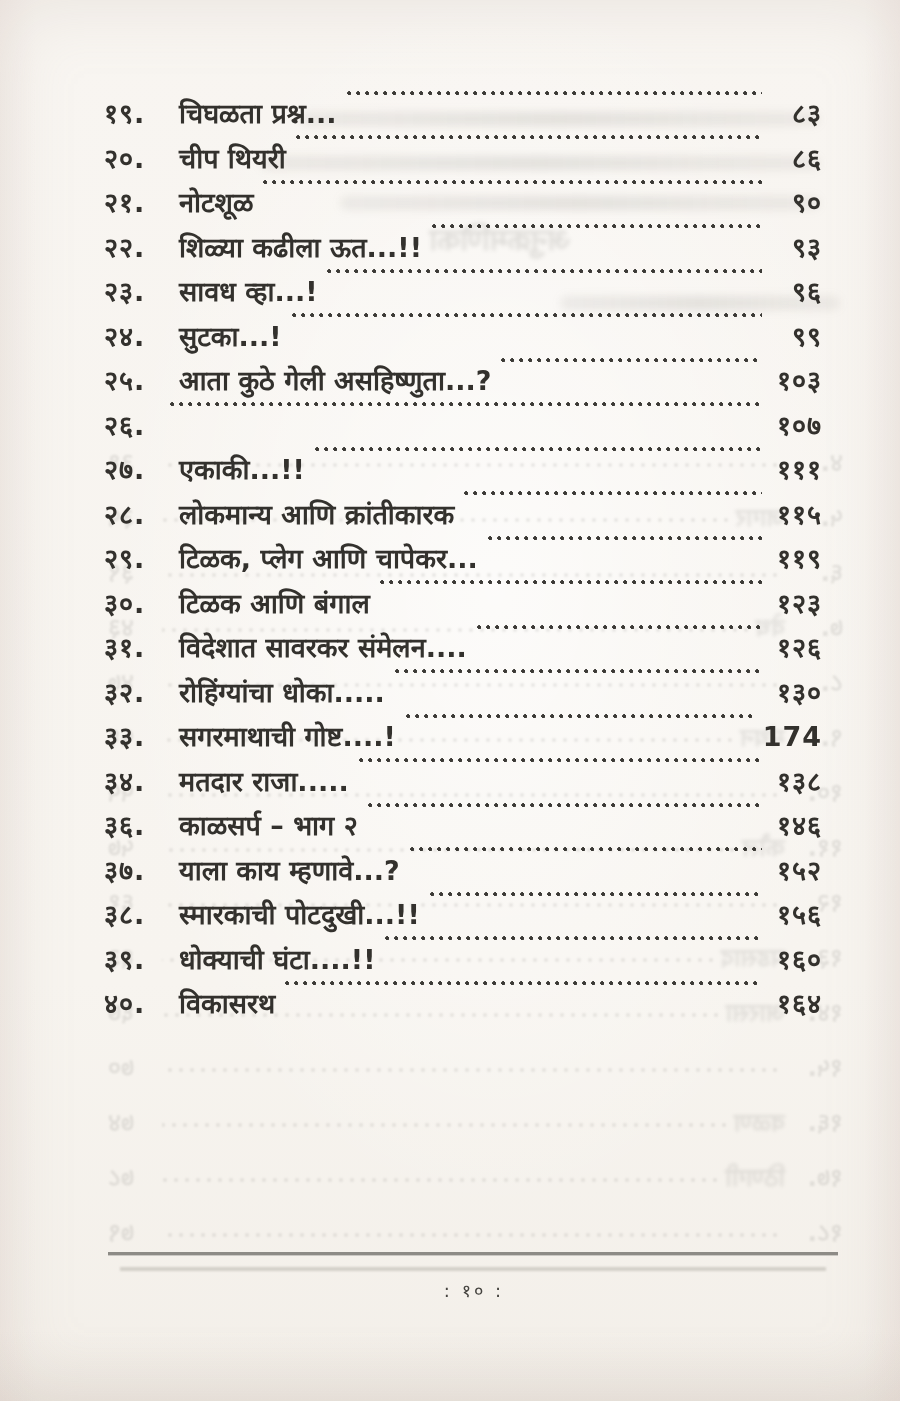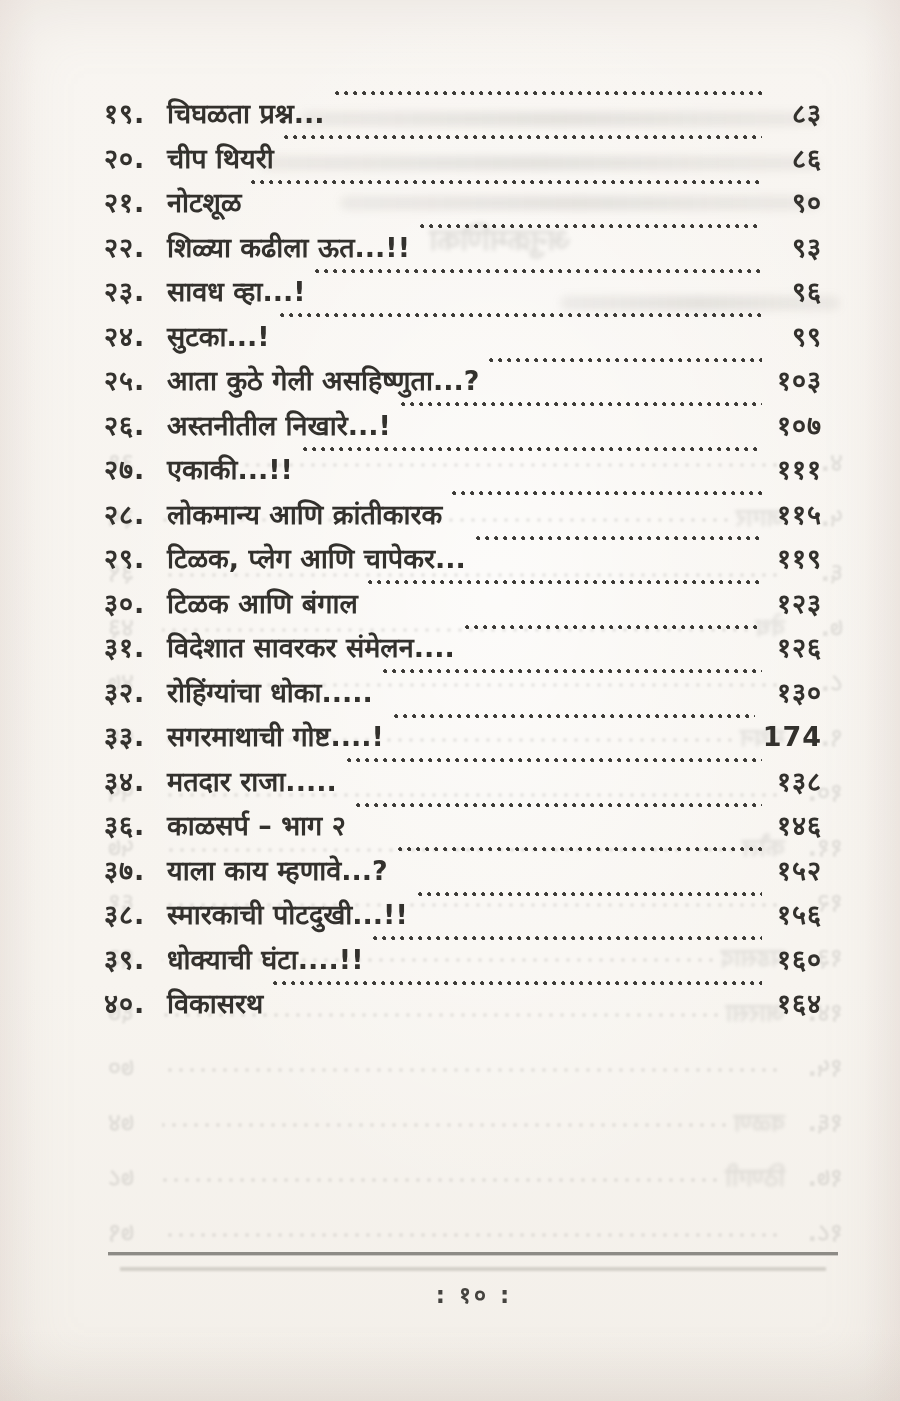--- a/index.html
+++ b/index.html
@@ -28,21 +28,21 @@
     position:absolute;left:104px;top:64px;width:718px;
     color:#33312d;
   }
   .row{
     display:flex;align-items:baseline;
     height:44.5px;
     font-size:27px;font-weight:600;line-height:44.5px;
     white-space:nowrap;
   }
   .num{width:56px;flex:0 0 auto;letter-spacing:1px;}
-  .title{margin-left:7px;flex:0 0 auto;}
+  .title{margin-left:19px;flex:0 0 auto;}
   .leader{
     flex:1 1 auto;height:5px;margin:0 8px 0 10px;
     align-self:flex-end;margin-bottom:13px;
     background-image:radial-gradient(circle at 2.2px 2.2px,#3c3a36 1.8px,rgba(0,0,0,0) 2.1px);
     background-size:9px 5px;background-repeat:repeat-x;
   }
   .pageno{flex:0 0 auto;min-width:52px;text-align:right;letter-spacing:1px;margin-top:28px;}
 
   
   .ghost-layer{position:absolute;inset:0;pointer-events:none;}
@@ -71,21 +71,21 @@
     filter:blur(4px);
   }
 
   
   .rule-main{position:absolute;left:108px;top:1252px;width:730px;height:3px;
     background:#8d8b86;box-shadow:0 1px 0 rgba(141,139,134,.4);}
   .rule-echo{position:absolute;left:120px;top:1267px;width:706px;height:4px;
     background:#d4d0c9;filter:blur(1.2px);}
   .footer-label{
     position:absolute;left:104px;top:1278px;width:740px;text-align:center;
-    font-size:23px;font-weight:700;color:#45433f;letter-spacing:3px;
+    font-size:18px;font-weight:400;color:#45433f;letter-spacing:3px;
   }
 </style>
 </head>
 <body>
 
 <div class="page">
   <div class="edge-tint"></div>
 
   <div class="ghost-layer">
     <div class="ghost-heading">अनुक्रमणिका</div>
@@ -246,21 +246,20 @@
 
   <div class="row">
     <span class="num">२५.</span>
     <span class="title">आता कुठे गेली असहिष्णुता...?</span>
     <span class="leader"></span>
     <span class="pageno">१०३</span>
   </div>
 
   <div class="row">
     <span class="num">२६.</span>
-    <span class="title">अस्तनीतील निखारे...!</span>
     <span class="leader"></span>
     <span class="pageno">१०७</span>
   </div>
 
   <div class="row">
     <span class="num">२७.</span>
     <span class="title">एकाकी...!!</span>
     <span class="leader"></span>
     <span class="pageno">१११</span>
   </div>

